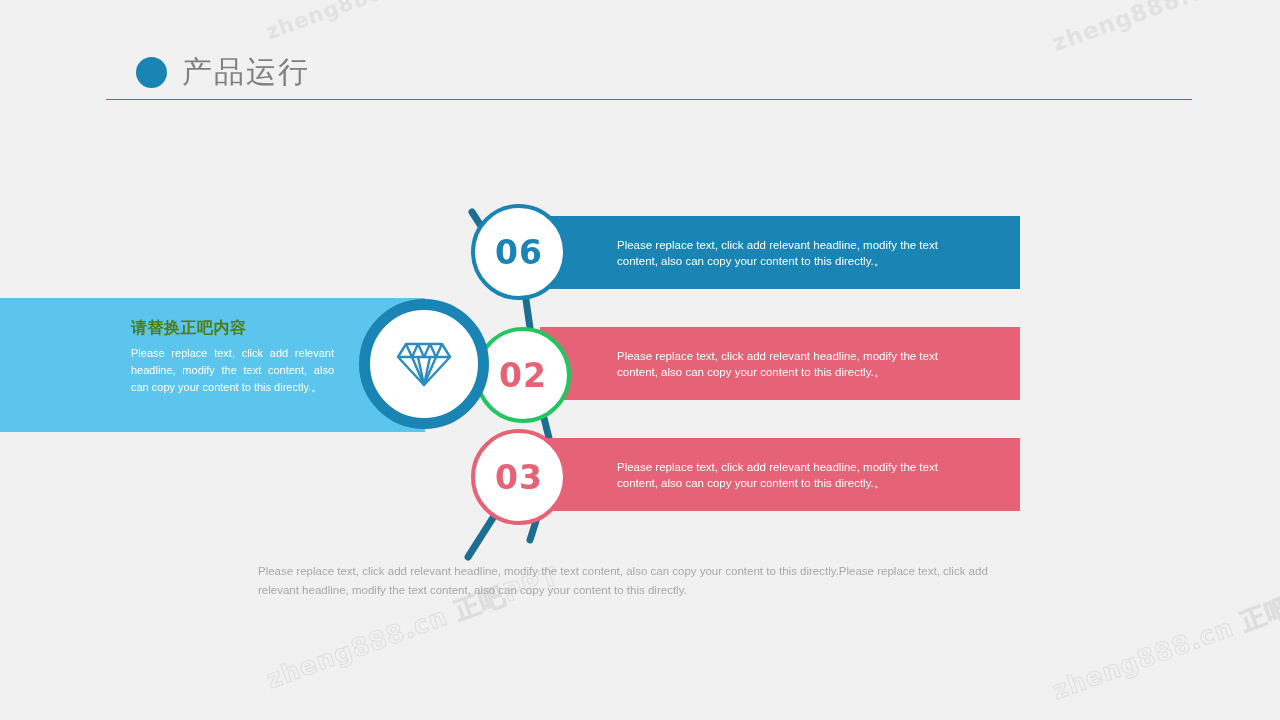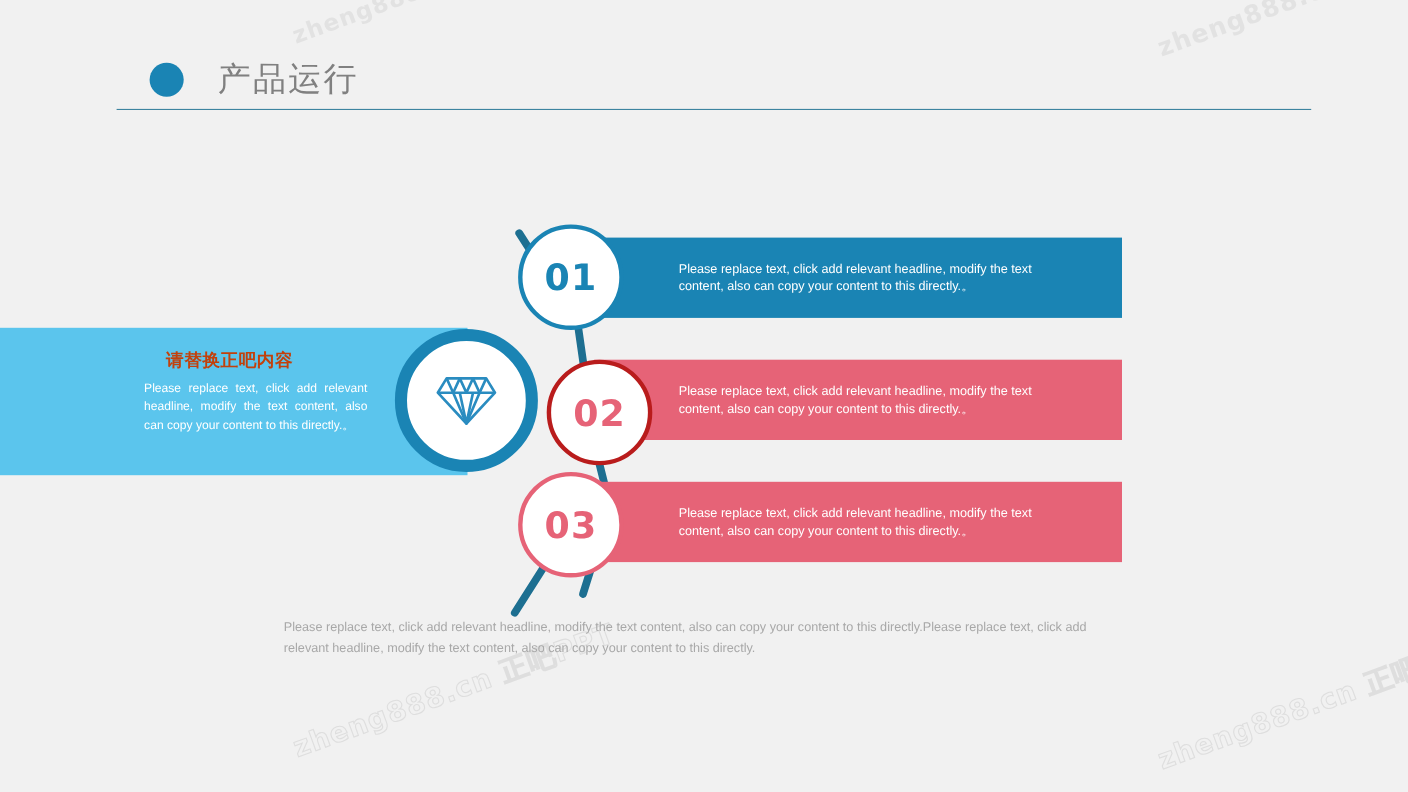--- a/index.html
+++ b/index.html
@@ -50,21 +50,21 @@
   
   .header-bullet {
     position: absolute;
     left: 136px; top: 57px;
     width: 31px; height: 31px;
     border-radius: 50%;
     background: #1a84b4;
   }
   .header-title {
     position: absolute;
-    left: 198px; top: 52px;
+    left: 182px; top: 52px;
     font-size: 30px;
     color: #808080;
     font-weight: 400;
     letter-spacing: 2px;
     font-family: "DejaVu Sans", "Liberation Sans", sans-serif;
   }
   .header-rule {
     position: absolute;
     left: 106px; top: 99px;
     width: 1086px; height: 1px;
@@ -77,24 +77,23 @@
     left: 0; top: 298px;
     width: 425px; height: 134px;
     background: #5bc5ed;
   }
   .left-panel-title {
     position: absolute;
     left: 131px; top: 318px;
     width: 210px;
     font-size: 16px;
     font-weight: 700;
-    color: #c2410c;
+    color: #4d7c0f;
     font-family: "DejaVu Sans", "Liberation Sans", sans-serif;
     letter-spacing: 0.5px;
-    margin-left: 20px;
   }
   .left-panel-body {
     position: absolute;
     left: 131px; top: 345px;
     width: 203px;
     font-size: 11px;
     line-height: 17px;
     color: #ffffff;
     text-align: justify;
   }
@@ -158,23 +157,23 @@
     letter-spacing: 1px;
     font-family: "DejaVu Sans", "Liberation Sans", sans-serif;
   }
   .num-1 {
     left: 471px; top: 204px;
     width: 96px; height: 96px;
     border: 4px solid #1a84b4;
   }
   .num-1 span { color: #1a84b4; }
   .num-2 {
-    left: 497px; top: 327px;
+    left: 475px; top: 327px;
     width: 96px; height: 96px;
-    border: 4px solid #b91c1c;
+    border: 4px solid #22c55e;
   }
   .num-2 span { color: #e66377; }
   .num-3 {
     left: 471px; top: 429px;
     width: 96px; height: 96px;
     border: 4px solid #e66377;
   }
   .num-3 span { color: #e66377; text-align: right; }
 
   
@@ -219,21 +218,21 @@
     <div class="bar-text">Please replace text, click add relevant headline, modify the text content, also can copy your content to this directly.。</div>
   </div>
   <div class="bar bar-2">
     <div class="bar-text">Please replace text, click add relevant headline, modify the text content, also can copy your content to this directly.。</div>
   </div>
   <div class="bar bar-3">
     <div class="bar-text">Please replace text, click add relevant headline, modify the text content, also can copy your content to this directly.。</div>
   </div>
 
   <div class="num-circle num-1">
-    <span>01</span>
+    <span>06</span>
   </div>
   <div class="num-circle num-2">
     <span>02</span>
   </div>
   <div class="num-circle num-3">
     <span>03</span>
   </div>
 
   <div class="hero-circle">
     <svg class="diamond-icon" width="58" height="52" viewBox="0 0 58 52">

